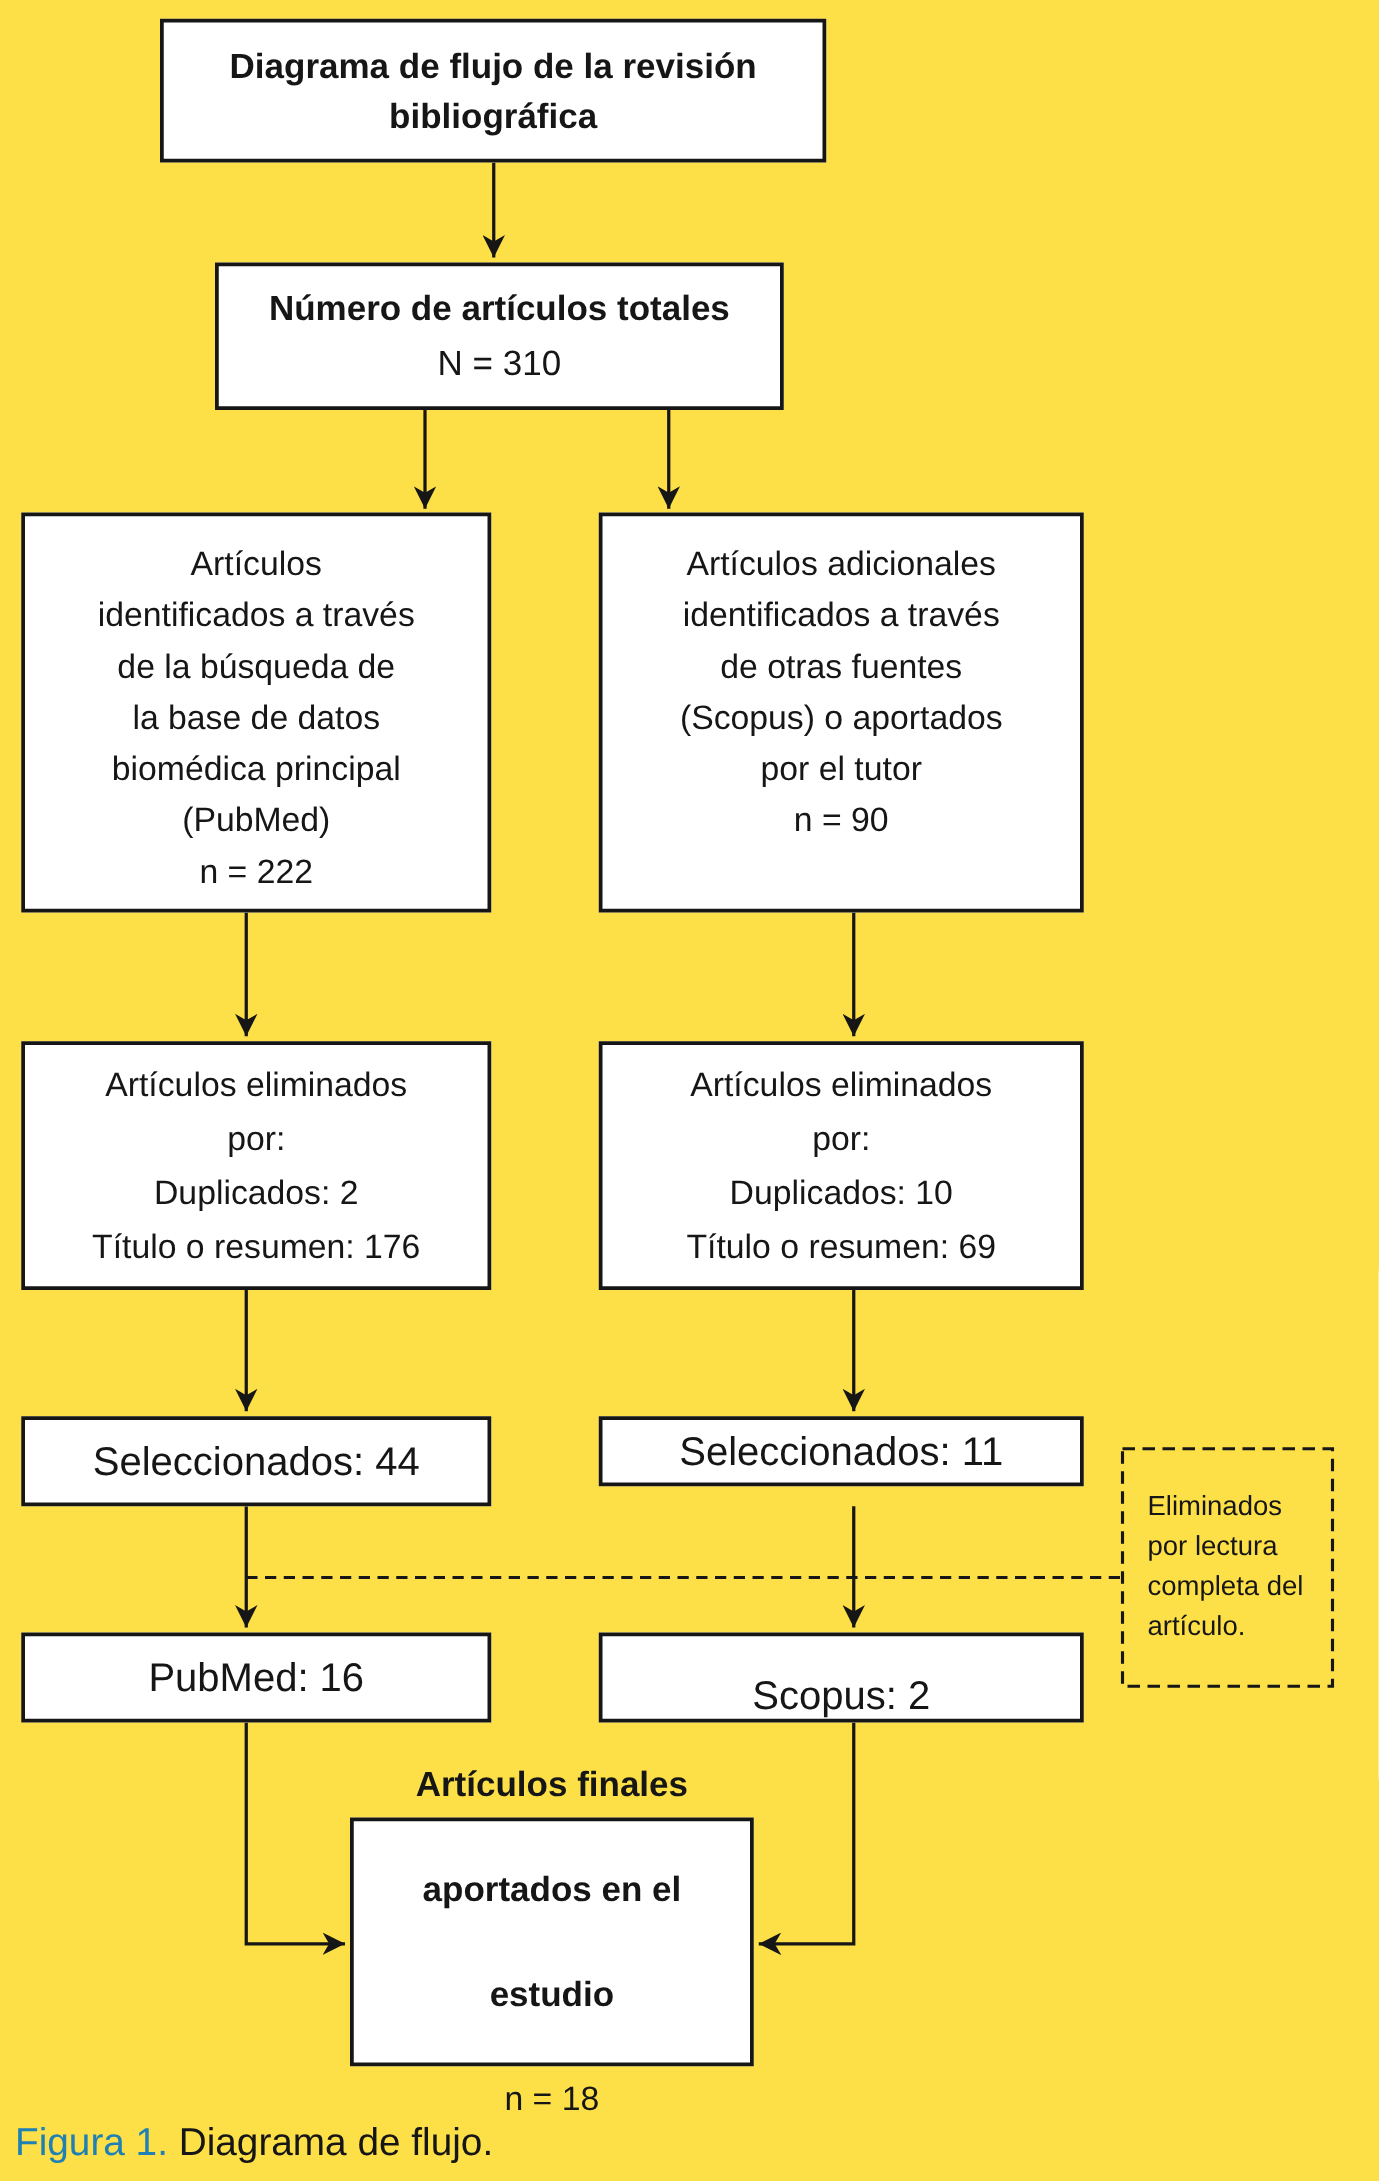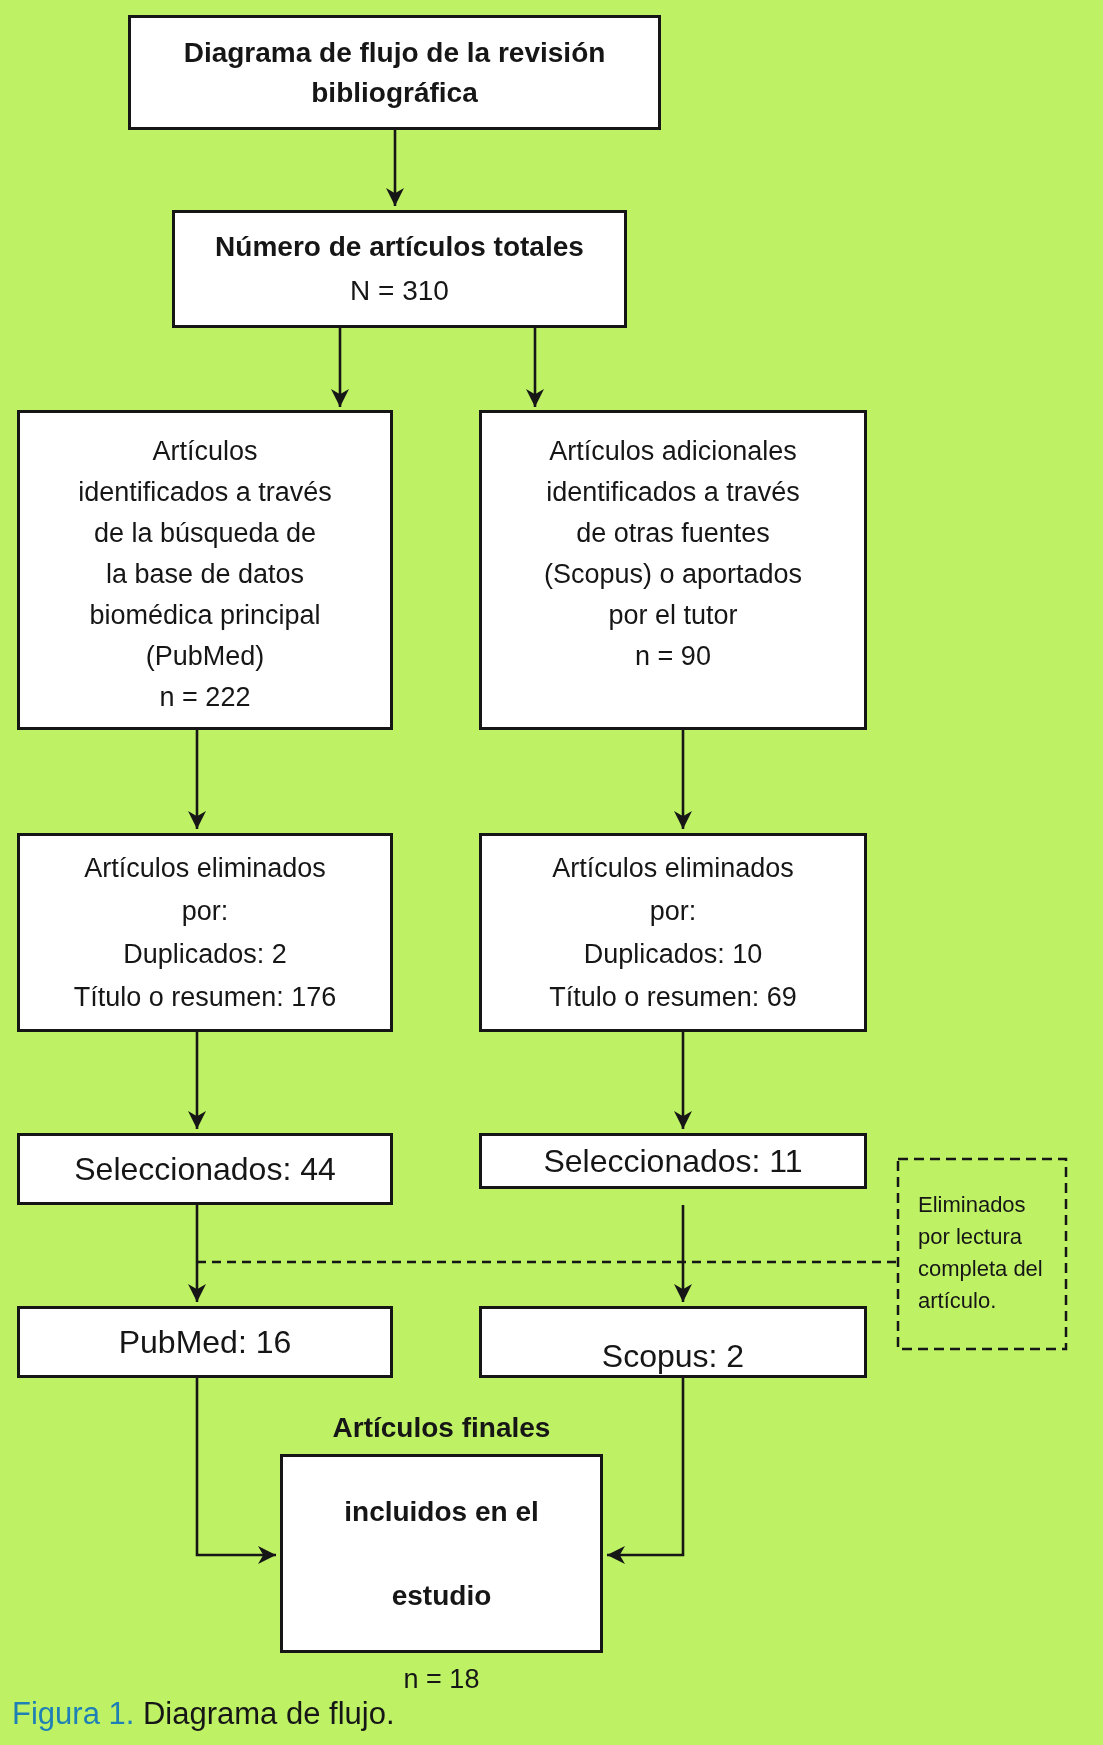--- a/index.html
+++ b/index.html
@@ -5,21 +5,21 @@
   html,body{margin:0;padding:0;background:#ffffff;}
   body{
     font-family:"Liberation Sans","DejaVu Sans",sans-serif;
     color:#161616;
     -webkit-font-smoothing:antialiased;
   }
   .stage{
     position:relative;
     width:1103px;
     height:1745px;
-    background:#bef264;
+    background:#fde047;
     overflow:hidden;
   }
   svg.connectors{
     position:absolute;
     left:0;top:0;
     width:1103px;height:1745px;
     pointer-events:none;
   }
   .box{
     position:absolute;
@@ -162,21 +162,21 @@
 
   <div class="note-box" style="left:898px;top:1159px;width:168px;height:190px;">
     <div class="ln">Eliminados</div>
     <div class="ln">por lectura</div>
     <div class="ln">completa del</div>
     <div class="ln">artículo.</div>
   </div>
 
   <div class="box final-box" style="left:280px;top:1454px;width:323px;height:199px;">
     <div class="ln">Artículos finales</div>
-    <div class="ln">incluidos en el</div>
+    <div class="ln">aportados en el</div>
     <div class="ln">estudio</div>
     <div class="ln val">n = 18</div>
   </div>
 
   <div class="caption">
     <span class="lbl" style="color: rgb(31, 128, 181);">Figura 1.</span><span> Diagrama de flujo.</span>
   </div>
 
 </div>
 

